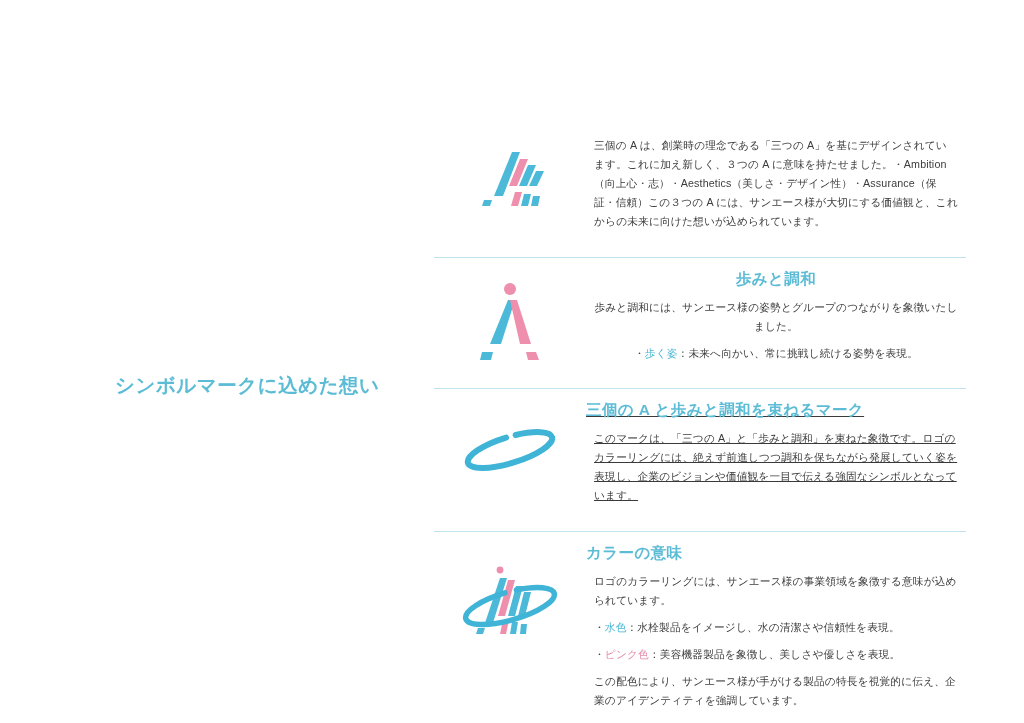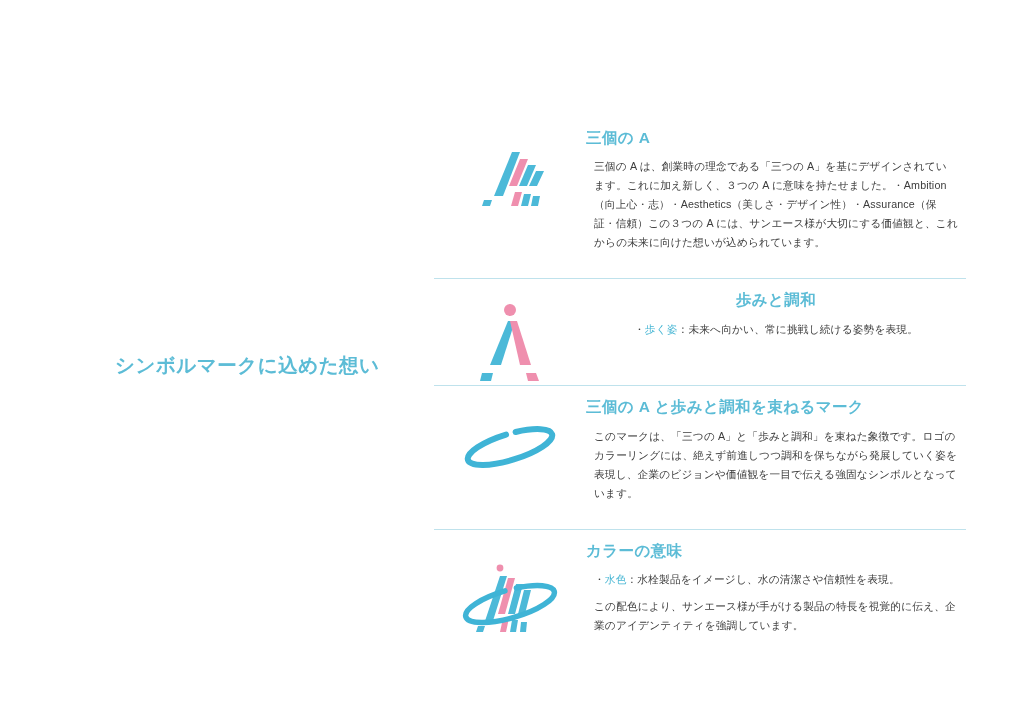--- a/index.html
+++ b/index.html
@@ -15,21 +15,21 @@
     overflow: hidden;
     font-family: "Liberation Sans", "DejaVu Sans", sans-serif;
     color: #3a3a3a;
     -webkit-font-smoothing: antialiased;
   }
 
   
   .page-title {
     position: absolute;
     left: 115px;
-    top: 352px;
+    top: 372px;
     width: 300px;
     font-size: 19.5px;
     font-weight: bold;
     letter-spacing: 0.5px;
     color: #5cbcd6;
     line-height: 1.35;
   }
 
   
   .content {
@@ -85,21 +85,21 @@
     margin: 0;
   }
   .sec-body p { margin: 8px; }
 
   .kw-cyan { color: #47b6d4; font-family: Liberation Serif, serif; }
   .kw-pink { color: #e58aa8; }
 
   
   .s1 .text-cell { padding-top: 10px; padding-bottom: 18px; }
   .s2 .text-cell { padding-top: 11px; padding-bottom: 16px; text-align: center; }
-  .s3 .text-cell { padding-top: 11px; padding-bottom: 18px; }
+  .s3 .text-cell { padding-top: 11px; padding-bottom: 18px; text-decoration: underline; }
   .s4 .text-cell { padding-top: 11px; padding-bottom: 10px; }
 
   .s1 .logo-cell { padding-top: 22px; }
   .s2 .logo-cell { padding-top: 20px; }
   .s3 .logo-cell { padding-top: 36px; }
   .s4 .logo-cell { padding-top: 22px; }
 
   svg { display: block; }
 </style>
 </head>
@@ -125,21 +125,20 @@
           <polygon points="37,66 44,66 48,52 41,52" fill="#ef8fae"></polygon>
 
           <polygon points="47,66 54,66 57,54 50,54" fill="#4cb9d8"></polygon>
           <polygon points="57,66 64,66 66,56 59,56" fill="#4cb9d8"></polygon>
 
           <polygon points="8,66 16,66 18,60 10,60" fill="#4cb9d8"></polygon>
         </svg>
       </span>
     </div>
     <div class="text-cell">
-      <h2 class="sec-heading">三個の A</h2>
       <div class="sec-body">
         <p>三個の A は、創業時の理念である「三つの A」を基にデザインされています。これに加え新しく、３つの A に意味を持たせました。・Ambition（向上心・志）・Aesthetics（美しさ・デザイン性）・Assurance（保証・信頼）この３つの A には、サンエース様が大切にする価値観と、これからの未来に向けた想いが込められています。</p>
       </div>
     </div>
   </div>
 
   <hr class="divider">
 
   <div class="section s2">
     <div class="logo-cell">
@@ -154,20 +153,21 @@
 
           <polygon points="6,82 17,82 19,74 8,74" fill="#4cb9d8"></polygon>
 
           <polygon points="52,74 62,74 65,82 54,82" fill="#ef8fae"></polygon>
         </svg>
       </span>
     </div>
     <div class="text-cell">
       <h2 class="sec-heading">歩みと調和</h2>
       <div class="sec-body">
+        <p>歩みと調和には、サンエース様の姿勢とグループのつながりを象徴いたしました。</p>
         <p>・<span class="kw-cyan">歩く姿</span>：未来へ向かい、常に挑戦し続ける姿勢を表現。</p>
       </div>
     </div>
   </div>
 
   <hr class="divider">
 
   <div class="section s3">
     <div class="logo-cell">
       <span>
@@ -209,19 +209,21 @@
 
           <g transform="rotate(-16 54 52)">
             <ellipse cx="54" cy="52" rx="46" ry="14" fill="none" stroke="#3fb4d6" stroke-width="5.5" stroke-linecap="round" stroke-dasharray="158 12" stroke-dashoffset="8"></ellipse>
           </g>
         </svg>
       </span>
     </div>
     <div class="text-cell">
       <h2 class="sec-heading">カラーの意味</h2>
       <div class="sec-body">
+        <p>ロゴのカラーリングには、サンエース様の事業領域を象徴する意味が込められています。</p>
         <p>・<span class="kw-cyan">水色</span>：水栓製品をイメージし、水の清潔さや信頼性を表現。</p>
+        <p>・<span class="kw-pink">ピンク色</span>：美容機器製品を象徴し、美しさや優しさを表現。</p>
         <p>この配色により、サンエース様が手がける製品の特長を視覚的に伝え、企業のアイデンティティを強調しています。</p>
       </div>
     </div>
   </div>
 
 </div>
 
 </body></html>

